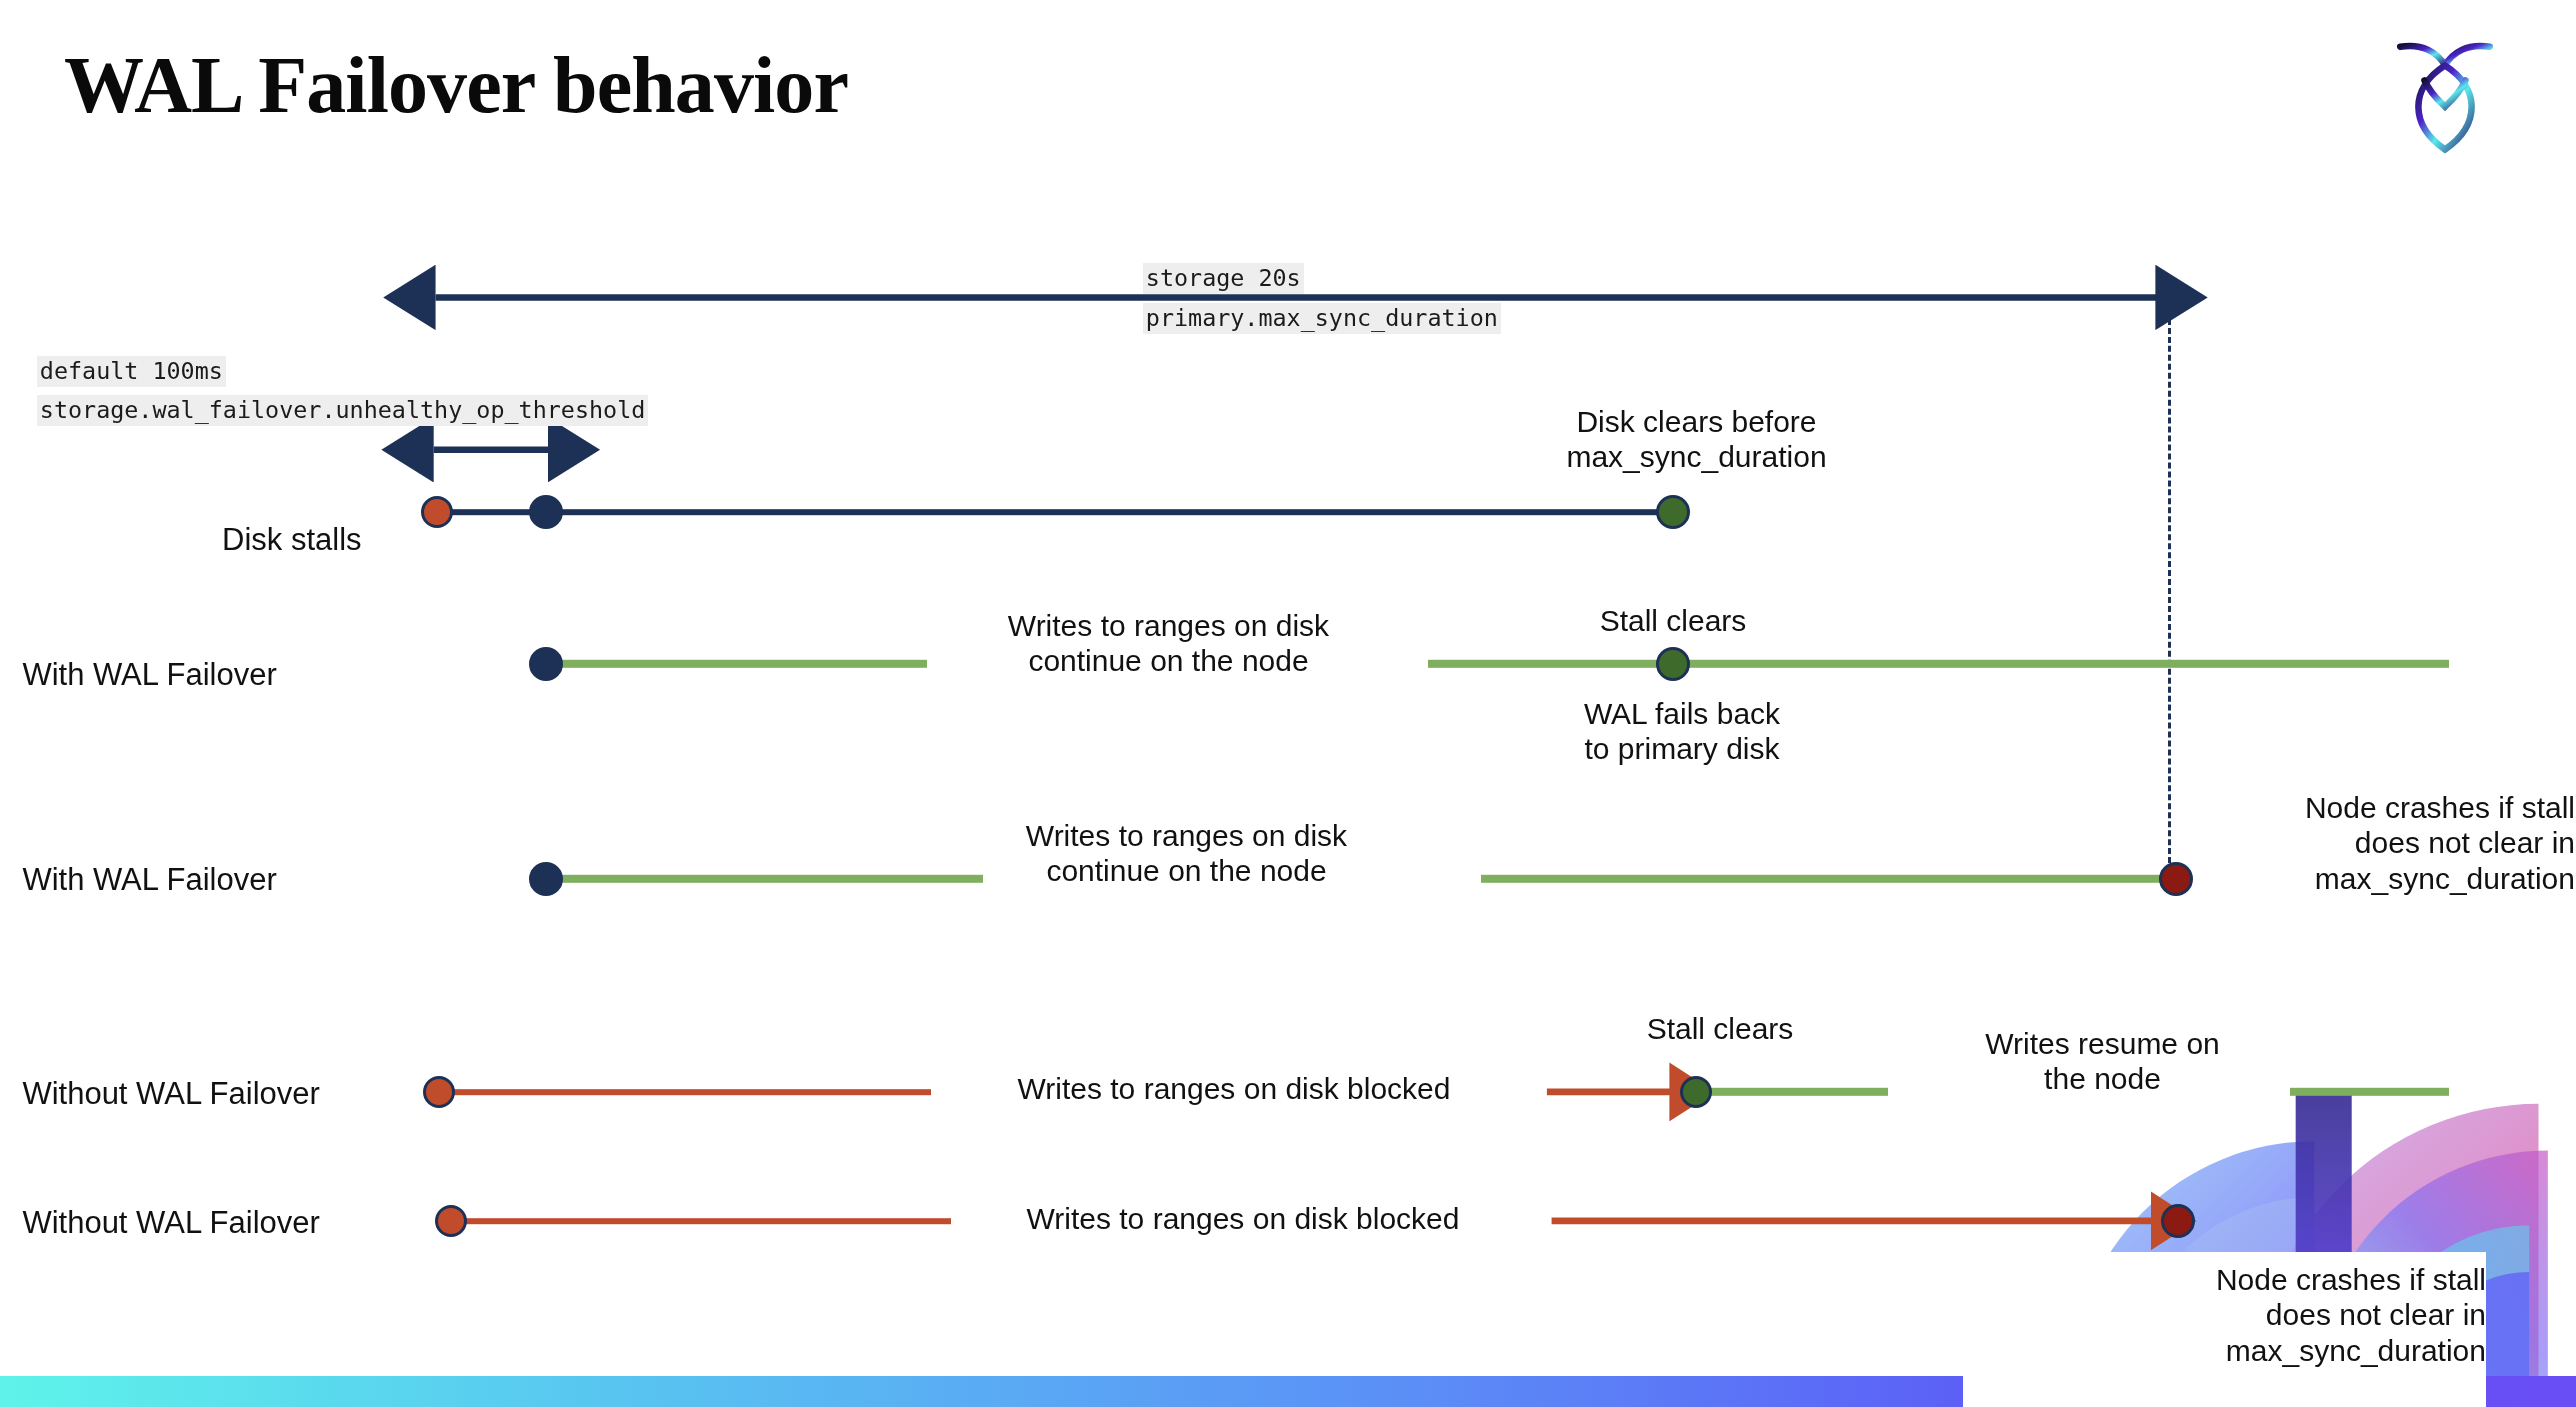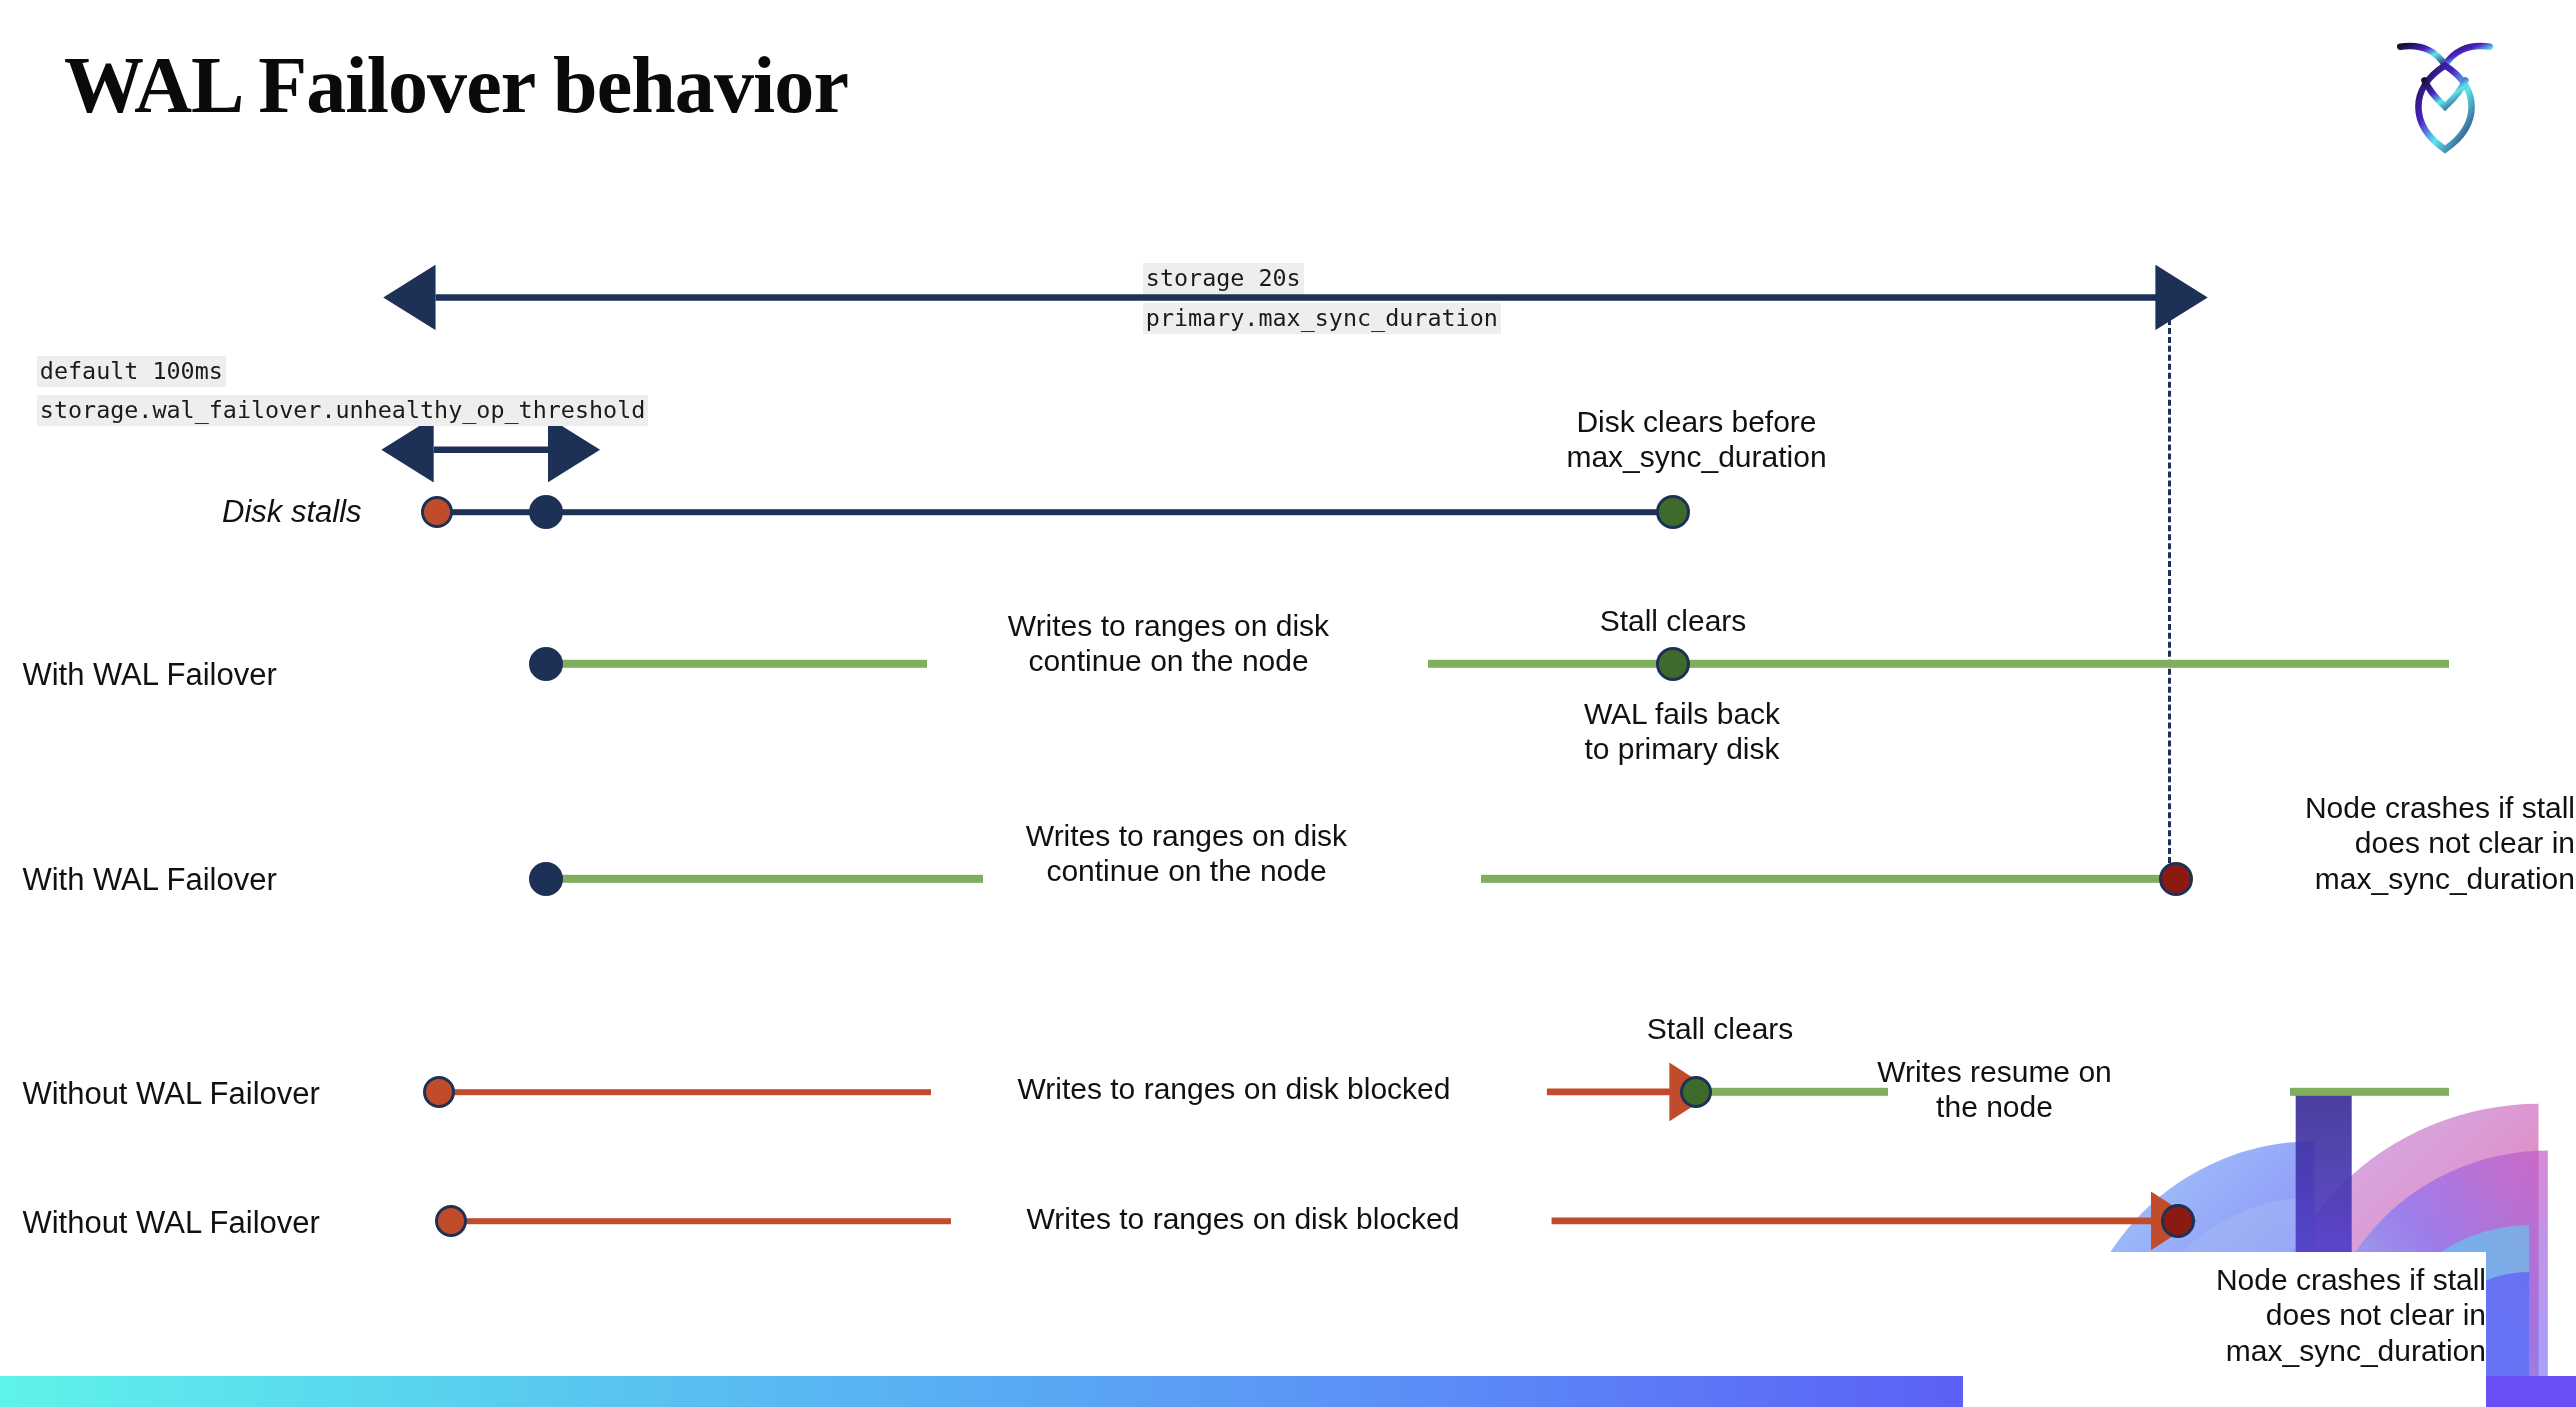--- a/index.html
+++ b/index.html
@@ -136,21 +136,21 @@
   </svg>
 
   <div class="dashline" style="left:2168px;top:301px;height:580px;"></div>
 
   <div class="codechip" style="left:1143px;top:263px;">storage 20s</div>
   <div class="codechip" style="left:1143px;top:303px;">primary.max_sync_duration</div>
 
   <div class="codechip" style="left:37px;top:356px;">default 100ms</div>
   <div class="codechip" style="left:37px;top:395px;">storage.wal_failover.unhealthy_op_threshold</div>
 
-  <div class="rowlabel" style="left:222px;top:512px;font-style:italic;">Disk stalls</div>
+  <div class="rowlabel" style="left:222px;top:540px;">Disk stalls</div>
 
   <div class="seg navy" style="left:437px;top:512px;width:1234px;"></div>
   <div class="dot orange" style="left:437px;top:512px;width:32px;height:32px;"></div>
   <div class="dot navy" style="left:546px;top:512px;width:34px;height:34px;"></div>
   <div class="dot green" style="left:1673px;top:512px;width:34px;height:34px;"></div>
 
   <div class="note" style="left:1477px;top:404px;width:439px;">Disk clears before
 max_sync_duration</div>
 
   <div class="rowlabel" style="left:22.4px;top:675px;">With WAL Failover</div>
@@ -182,21 +182,21 @@
   <div class="rowlabel" style="left:22.4px;top:1094px;">Without WAL Failover</div>
 
   <div class="seg red" style="left:445px;top:1092px;width:486px;"></div>
   <div class="dot orange" style="left:439px;top:1092px;width:32px;height:32px;"></div>
   <div class="seg green" style="left:1701px;top:1092px;width:187px;"></div>
   <div class="dot green" style="left:1696px;top:1092px;width:32px;height:32px;"></div>
   <div class="seg green" style="left:2290px;top:1092px;width:159px;"></div>
 
   <div class="note" style="left:944px;top:1071px;width:580px;">Writes to ranges on disk  blocked</div>
   <div class="note" style="left:1561px;top:1011px;width:318px;">Stall clears</div>
-  <div class="note" style="left:1817px;top:1026px;width:355px;margin-top:28px;">Writes resume on
+  <div class="note" style="left:1925px;top:1026px;width:355px;">Writes resume on
 the node</div>
 
   <div class="rowlabel" style="left:22.4px;top:1223px;">Without WAL Failover</div>
 
   <div class="seg red" style="left:456px;top:1221px;width:495px;"></div>
   <div class="dot orange" style="left:451px;top:1221px;width:32px;height:32px;"></div>
   <div class="dot darkred" style="left:2178px;top:1221px;width:34px;height:34px;"></div>
 
   <div class="note" style="left:953px;top:1201px;width:580px;">Writes to ranges on disk  blocked</div>
 

